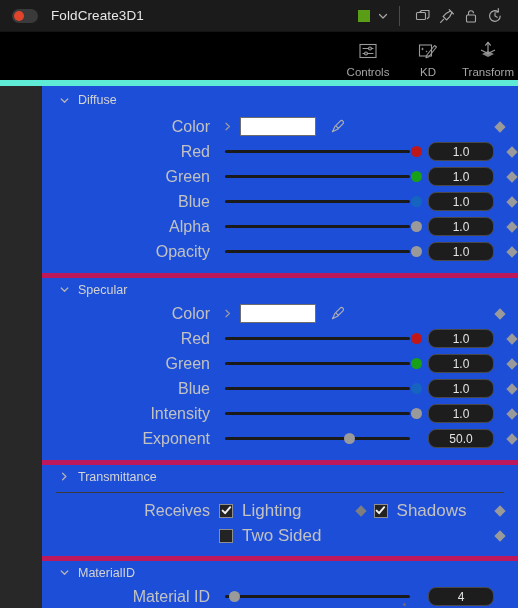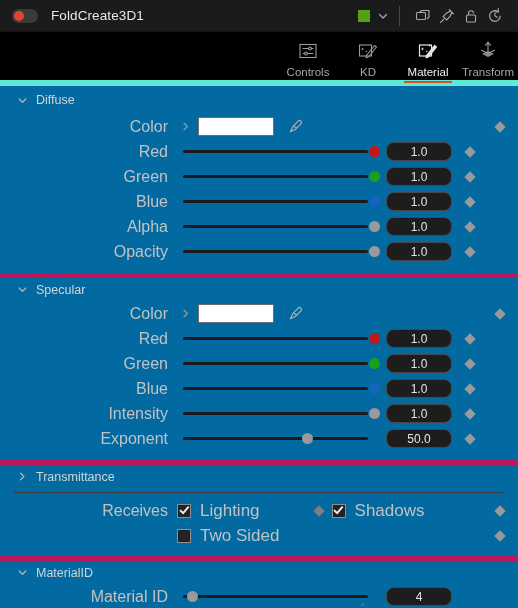--- a/index.html
+++ b/index.html
@@ -92,21 +92,21 @@
   .tab.active .tlabel { color: #f0f0f0; }
   .tab.active .ticon { color: #e8e8e8; }
   .tab.active .underline {
     position: absolute;
     bottom: -5px; left: 6px; right: 6px;
     height: 2px;
     background: #e2472c;
   }
 
   
-  .content { background: #0369a1; }
+  .content { background: #1d4ed8; margin-left: 42px; }
   .group-header {
     display: flex; align-items: center;
     height: 28px;
     padding-left: 14px;
     border-top: 5px solid #be185d;
   }
   .group-header.first { border-top: none; }
   .group-header .caret {
     width: 16px; color: #b4b4b4;
     display: flex; align-items: center; justify-content: center;
@@ -305,35 +305,20 @@
           <g fill="currentColor">
             <path d="M5.5 6.3 l.5 1.1 1.1 .5 -1.1 .5 -.5 1.1 -.5 -1.1 -1.1 -.5 1.1 -.5z"></path>
             <path d="M9.6 9.3 l.35 .8 .8 .35 -.8 .35 -.35 .8 -.35 -.8 -.8 -.35 .8 -.35z"></path>
           </g>
           <path d="M9.5 14.5 L17.5 4.5 L19.5 6 L11.5 16 L9 16.8 Z" stroke="currentColor" stroke-width="1.1" fill="none" stroke-linejoin="round"></path>
         </svg>
     </div>
     <div class="tlabel">KD</div>
   </div>
 
-  <div class="tab active">
-    <div class="ticon">
-      <svg width="22" height="20" viewBox="0 0 22 20">
-          <rect x="2.5" y="4" width="12" height="11" stroke="currentColor" stroke-width="1.2" fill="none"></rect>
-          <g fill="currentColor">
-            <path d="M5.5 6.3 l.5 1.1 1.1 .5 -1.1 .5 -.5 1.1 -.5 -1.1 -1.1 -.5 1.1 -.5z"></path>
-            <path d="M9.6 9.3 l.35 .8 .8 .35 -.8 .35 -.35 .8 -.35 -.8 -.8 -.35 .8 -.35z"></path>
-            <path d="M12.6 3.2 l.4 .9 .9 .4 -.9 .4 -.4 .9 -.4 -.9 -.9 -.4 .9 -.4z"></path>
-          </g>
-          <path d="M9.5 14.5 L17.5 4.5 L19.5 6 L11.5 16 L9 16.8 Z" stroke="currentColor" stroke-width="1.2" fill="#e8e8e8" stroke-linejoin="round"></path>
-        </svg>
-    </div>
-    <div class="tlabel">Material</div>
-    <div class="underline"></div>
-  </div>
 
   <div class="tab">
     <div class="ticon">
       <svg width="26" height="22" viewBox="0 0 26 22">
           <g fill="currentColor" opacity=".85">
             <path d="M13 11 L19 14 L13 17 L7 14 Z"></path>
           </g>
           <g stroke="currentColor" stroke-width="1.2" fill="none" stroke-linecap="round">
             <path d="M13 13.5 V2.5"></path>
             <path d="M13 2.5 L10.6 5.2"></path>

